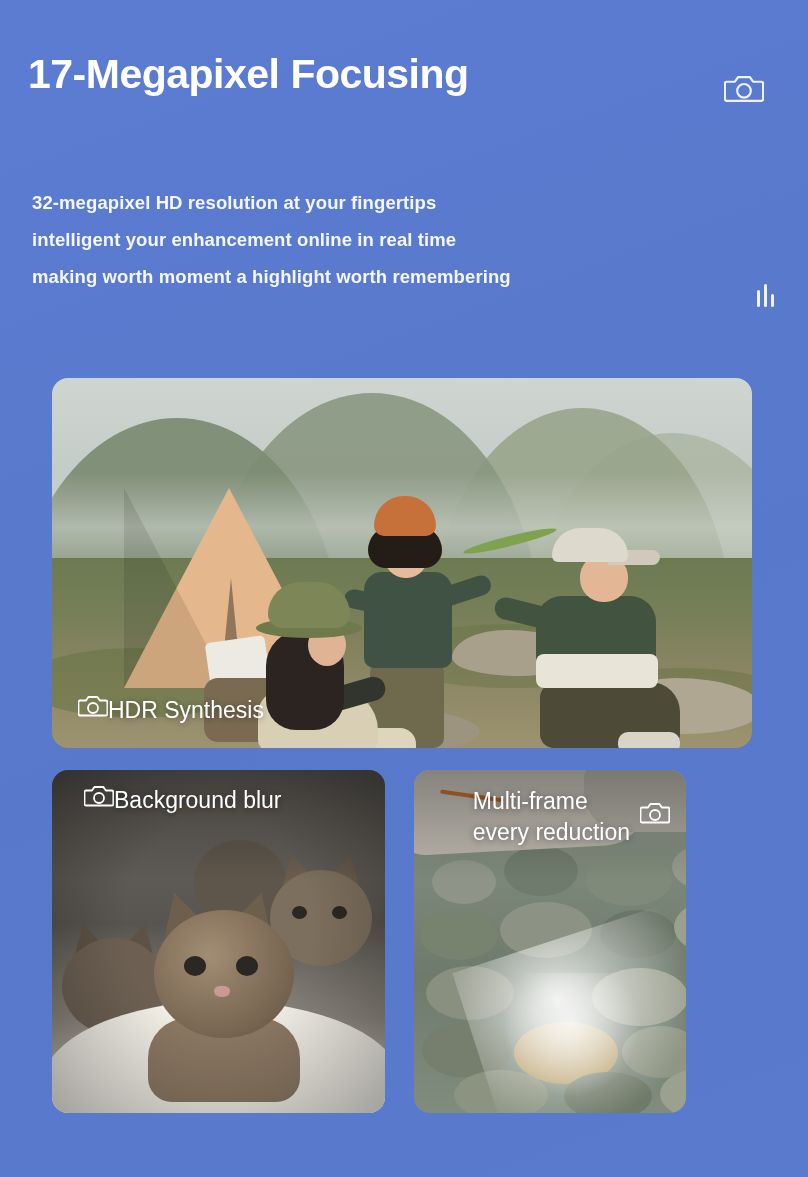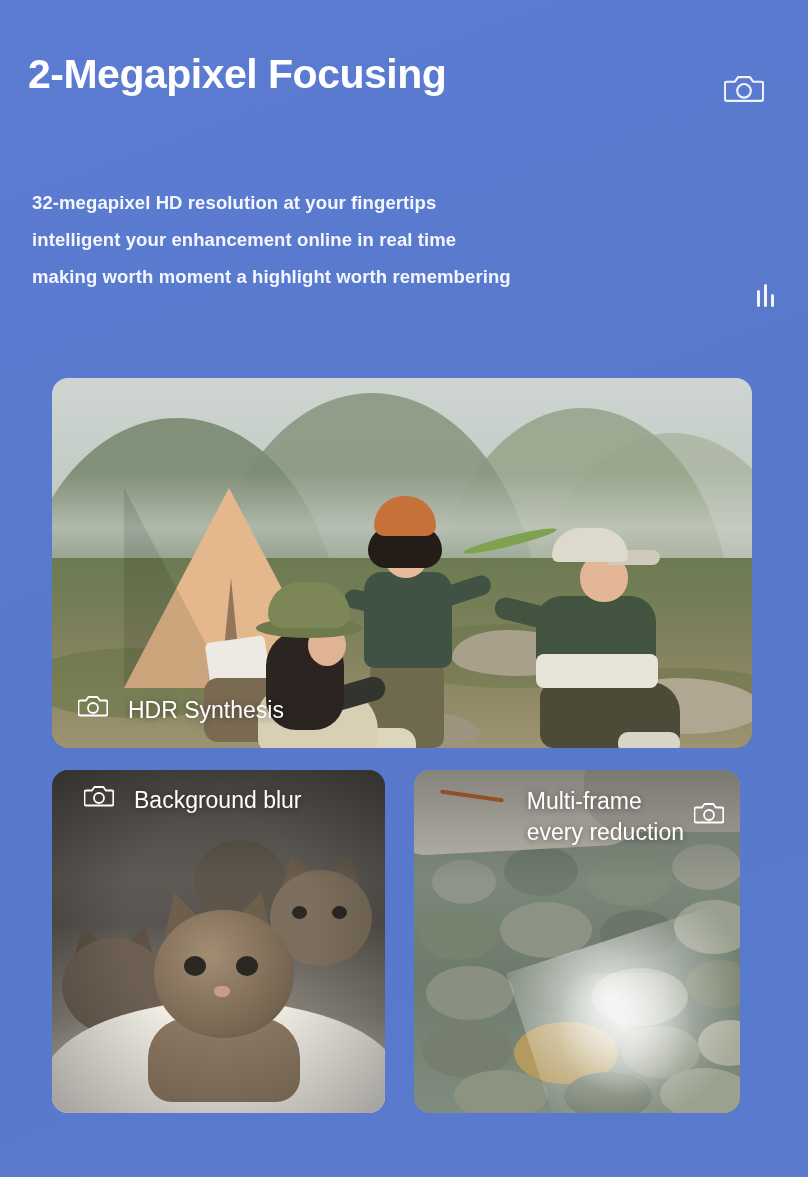--- a/index.html
+++ b/index.html
@@ -94,30 +94,30 @@
   }
   .card-blur {
     left: 52px;
     top: 770px;
     width: 333px;
     height: 343px;
   }
   .card-noise {
     left: 414px;
     top: 770px;
-    width: 326px;
+    width: 272px;
     height: 343px;
     text-decoration: underline;
   }
 
   .card-label {
     position: absolute;
     display: flex;
     align-items: center;
-    gap: 20px;
+    gap: 0;
     font-size: 23px;
     font-weight: 400;
     color: #ffffff;
     text-shadow: 0 1px 6px rgba(0,0,0,0.45);
     z-index: 5;
     line-height: 31px;
   }
   .card-hero .card-label { left: 26px; bottom: 22px; }
   .card-blur .card-label { left: 32px; top: 14px; }
   .card-noise .card-label {
@@ -279,21 +279,21 @@
   }
   .peb-top-shade { position:absolute; left:0; right:0; top:0; height:110px; background: linear-gradient(180deg, rgba(0,0,0,.28), rgba(0,0,0,0)); }
   .twig { position:absolute; left:26px; top:24px; width:64px; height:4px; background:#b8662f; border-radius:3px; transform: rotate(8deg); }
 </style>
 </head>
 <body>
 
 <div class="page">
 
   <div class="header">
-    <div class="title">2-Megapixel Focusing</div>
+    <div class="title">17-Megapixel Focusing</div>
     <div class="camera-badge">
       <svg viewBox="0 0 44 36" width="40" height="34" fill="none" stroke="#ffffff" stroke-width="2.4" stroke-linejoin="round" stroke-linecap="round">
         <path d="M3 10h9l3.5-5h13L32 10h9a2 2 0 0 1 2 2v17a2 2 0 0 1-2 2H3a2 2 0 0 1-2-2V12a2 2 0 0 1 2-2z"></path>
         <circle cx="22" cy="20" r="7.5"></circle>
       </svg>
     </div>
   </div>
 
   <div class="subtitle">
     <div>32-megapixel HD resolution at your fingertips</div>

